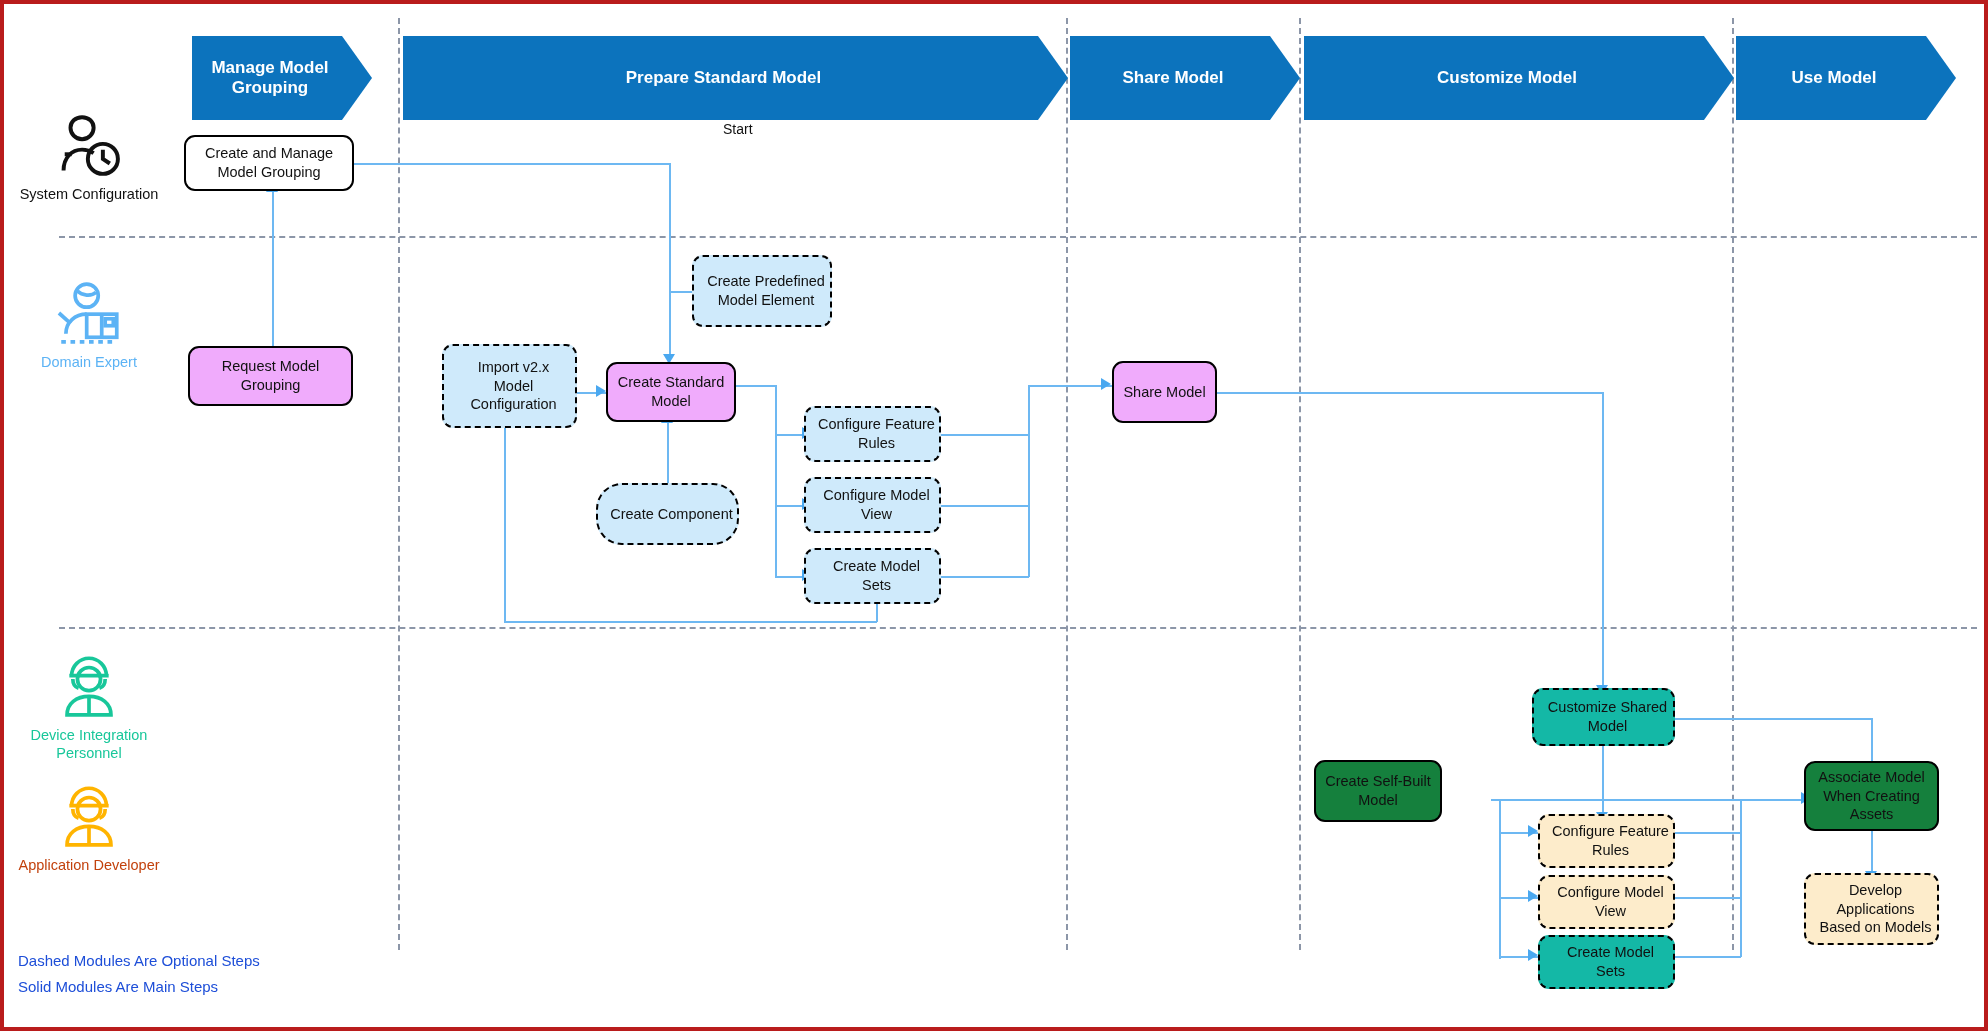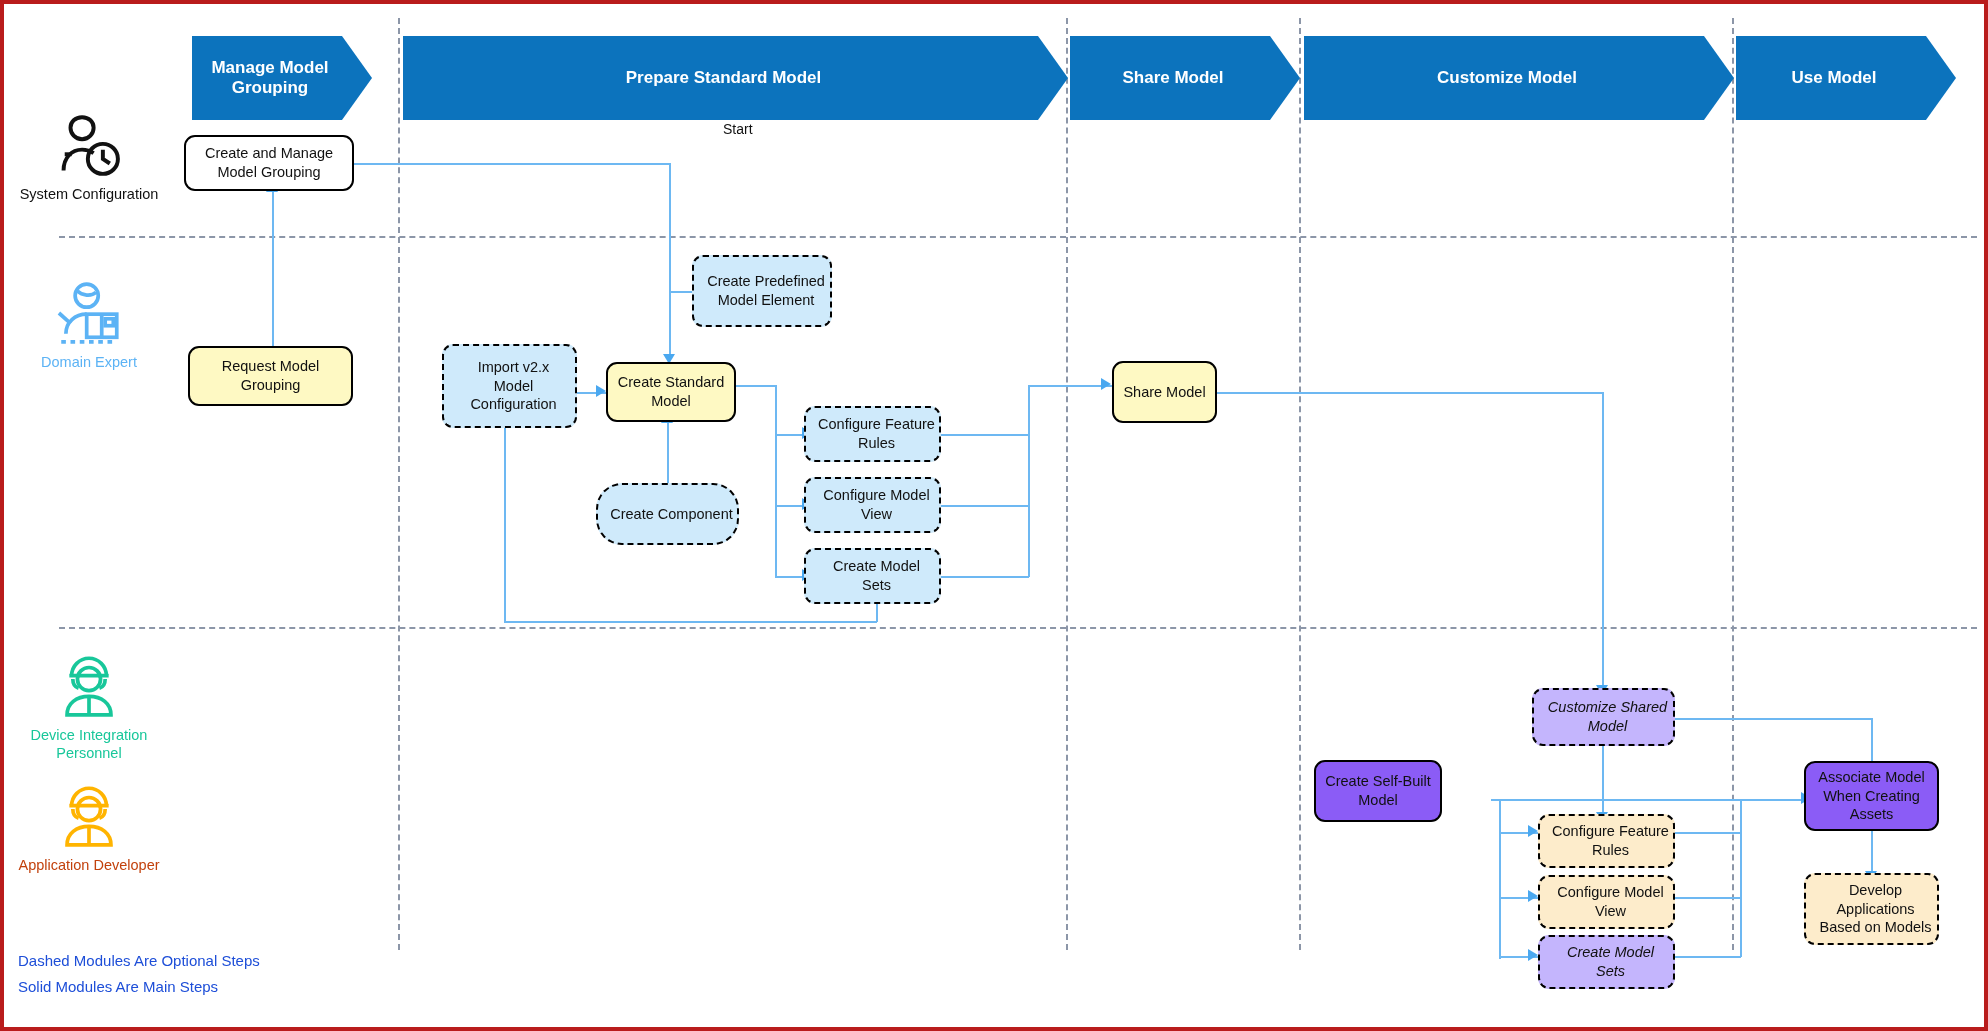--- a/index.html
+++ b/index.html
@@ -66,23 +66,23 @@
     font-size:14.5px;
     line-height:1.28;
     color:#111111;
     border-radius:11px;
     padding:2px 4px;
   }
   .node.solid{border:2.5px solid #000000;}
   .node.dashed{border:2.5px dashed #000000;padding-left:12px;}
   .fill-white{background:#ffffff;}
   .fill-lightblue{background:#cfeafb;}
-  .fill-blue{background:#fef9c3;}
-  .fill-green{background:#8b5cf6;}
-  .fill-mint{background:#c4b5fd;font-style:italic;}
+  .fill-blue{background:#f0abfc;}
+  .fill-green{background:#15803d;}
+  .fill-mint{background:#14b8a6;}
   .fill-cream{background:#fdeccb;}
   
   .conn{position:absolute;background:#6db8f2;}
   .conn.h{height:1.6px;}
   .conn.v{width:1.6px;}
   .arrow{position:absolute;width:0;height:0;}
   .arrow.right{border-top:6.5px solid transparent;border-bottom:6.5px solid transparent;border-left:10px solid #4aa8f0;}
   .arrow.down{border-left:6.5px solid transparent;border-right:6.5px solid transparent;border-top:10px solid #4aa8f0;}
   .arrow.up{border-left:6.5px solid transparent;border-right:6.5px solid transparent;border-bottom:10px solid #4aa8f0;}
   

